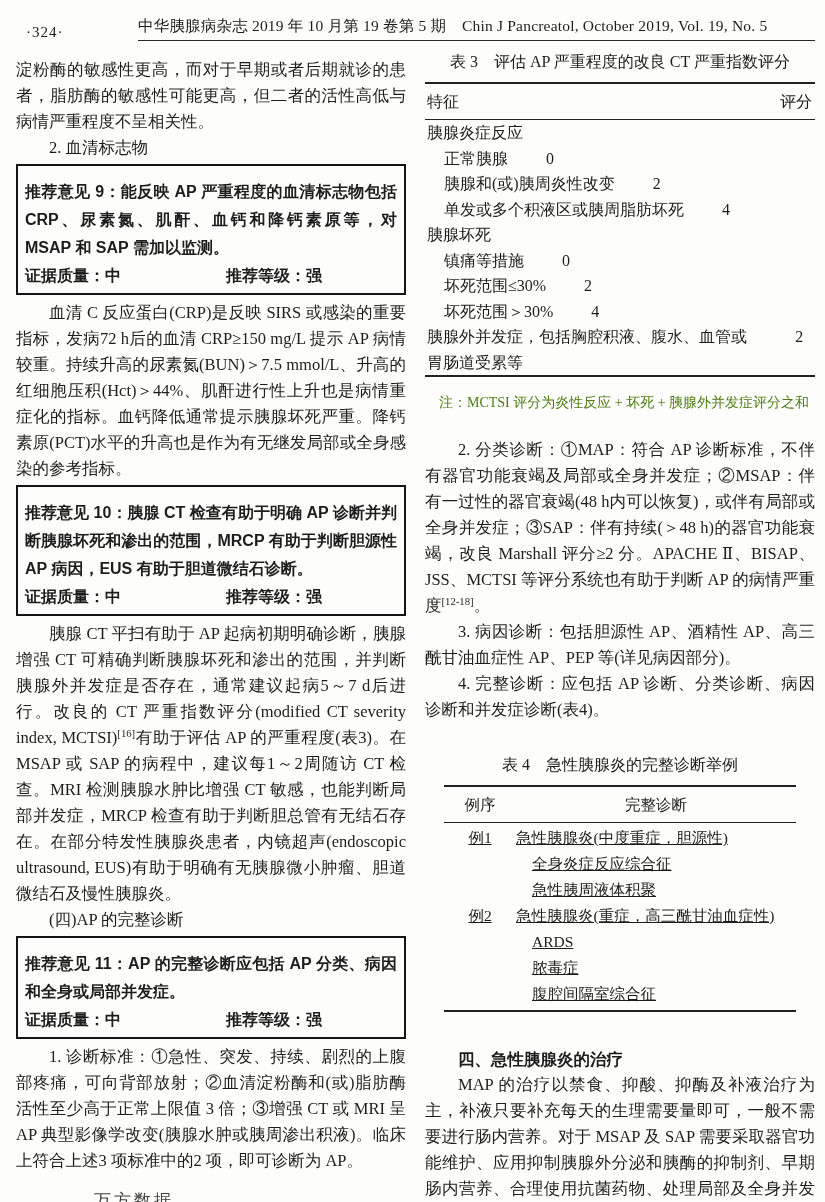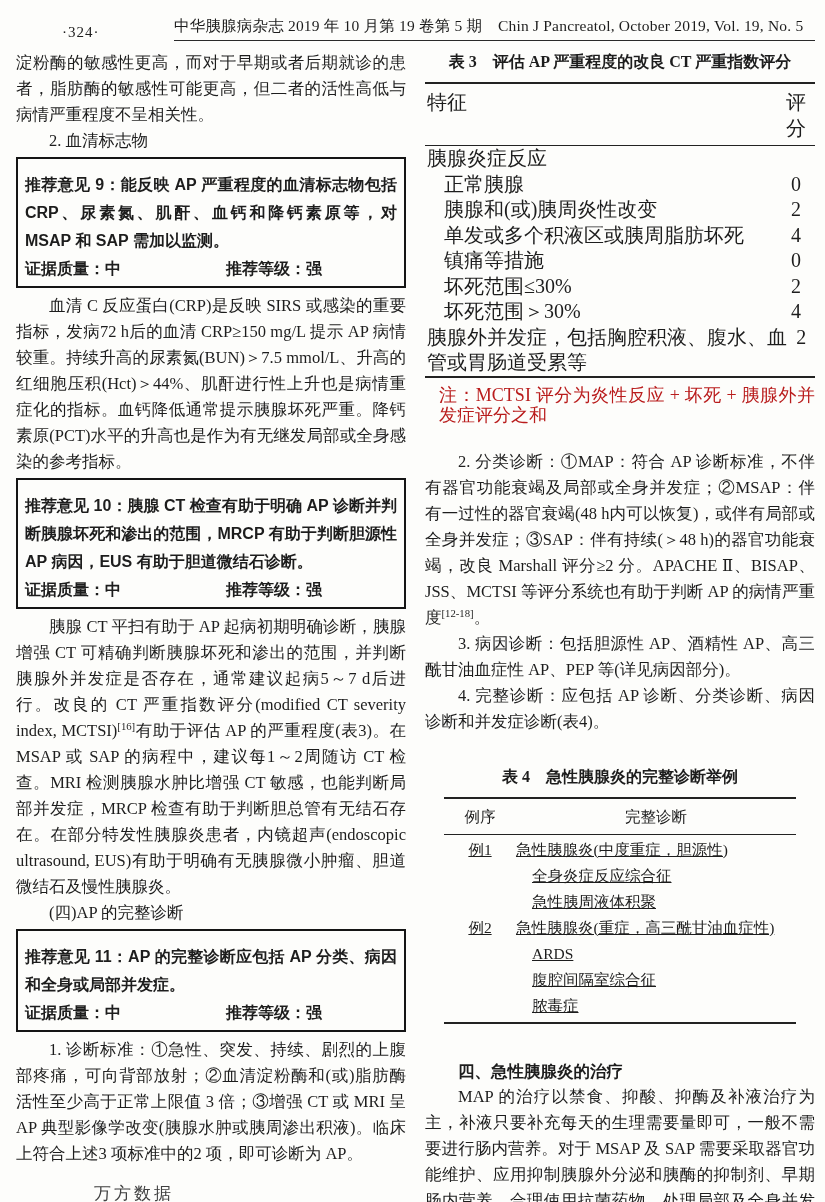--- a/index.html
+++ b/index.html
@@ -8,21 +8,21 @@
     position:relative;
     width:825px; height:1202px;
     margin:0 auto;
     background:#fdfdfb;
     color:#1d1d1d;
     font-family:"Liberation Serif","DejaVu Serif",serif;
     overflow:hidden;
   }
   
   .header { display:flex; align-items:flex-end; padding:16px 10px 0 26px; }
-  .page-num { font-size:15px; width:112px; letter-spacing:1px;margin-left:36px; }
+  .page-num { font-size:15px; width:112px; letter-spacing:1px; }
   .journal-line {
     flex:1; font-size:15.5px; padding-bottom:3px;
     border-bottom:1.5px solid #2a2a2a; white-space:nowrap;
     letter-spacing:0.2px;
   }
   
   .cols { display:flex; gap:19px; padding:9px 10px 0 16px; }
   .col { width:390px; font-size:16.5px; line-height:26px; text-align:justify; }
   .col p { text-indent:2em; }
   
@@ -35,28 +35,28 @@
     font-size:16px; line-height:28px;
     text-align:justify;
   }
   .rec-meta { display:flex; }
   .rec-meta .ev { width:54%; }
   
   .h-sans { font-family:"Liberation Sans","DejaVu Sans",sans-serif; font-weight:bold; text-indent:2em; }
   sup { font-size:0.65em; line-height:0; }
   
   .tbl-block { margin:0 0 4px 0; }
-  .tbl-title { text-align:center; font-weight:bold; font-size:16px; line-height:24px; margin-bottom:8px; }
-  .t3 { border-top:2px solid #222; border-bottom:2px solid #222; font-size:20px; }
+  .tbl-title { text-align:center; font-weight:normal; font-size:16px; line-height:24px; margin-bottom:8px; }
+  .t3 { border-top:2px solid #222; border-bottom:2px solid #222; font-size:16px; }
   .t3-head { display:flex; justify-content:space-between; padding:5px 2px 4px 2px; border-bottom:1.2px solid #222; }
-  .t3-row { display:flex; justify-content:space-between; line-height:25.5px; padding:0 2px; }
+  .t3-row { display:flex; justify-content:flex-start; line-height:25.5px; padding:0 2px;gap:25px; }
   .t3-row .lbl { text-align:left; }
   .t3-row.indent .lbl { padding-left:17px; }
   .t3-row .sc, .t3-head .sc { width:34px; text-align:center; }
-  .t3-note { font-size:18px; line-height:20px; margin-top:7px; padding-left:14px; color:#b91c1c; }
+  .t3-note { font-size:14px; line-height:20px; margin-top:16px; padding-left:14px; color:#4d7c0f; }
   
   .t4-wrap { width:352px; margin:2px auto 0 auto; }
   .t4 { border-top:2px solid #222; border-bottom:2px solid #222; font-size:15.5px; }
   .t4-head { display:flex; padding:5px 0 4px 0; border-bottom:1.2px solid #222; }
   .t4-head .case-col { width:72px; text-align:center; }
   .t4-head .diag-col { flex:1; text-align:center; }
   .t4-row { display:flex; line-height:26px; }
   .t4-row .case-col { width:72px; text-align:center; }
   .t4-row .diag-col { flex:1; text-align:left; }
   .t4-row.sub .diag-col { padding-left:16px; }
@@ -74,21 +74,21 @@
 <div class="page">
 
   <div class="header">
     <div class="page-num">·324·</div>
     <div class="journal-line">中华胰腺病杂志 2019 年 10 月第 19 卷第 5 期　Chin J Pancreatol, October 2019, Vol. 19, No. 5</div>
   </div>
 
   <div class="cols">
 
     <div class="col">
-      <p style="text-indent:0;">淀粉酶的敏感性更高，而对于早期或者后期就诊的患者，脂肪酶的敏感性可能更高，但二者的活性高低与病情严重程度不呈相关性。</p>
+      <p style="text-indent:0;margin-top:7px;">淀粉酶的敏感性更高，而对于早期或者后期就诊的患者，脂肪酶的敏感性可能更高，但二者的活性高低与病情严重程度不呈相关性。</p>
       <p class="h-sub">2. 血清标志物</p>
 
       <div class="rec-box">
         <div>推荐意见 9：能反映 AP 严重程度的血清标志物包括 CRP、尿素氮、肌酐、血钙和降钙素原等，对 MSAP 和 SAP 需加以监测。</div>
         <div class="rec-meta">
           <span class="ev">证据质量：中</span>
           <span>推荐等级：强</span>
         </div>
       </div>
 
@@ -138,20 +138,24 @@
               <span class="sc">0</span>
             </div>
             <div class="t3-row indent">
               <span class="lbl">胰腺和(或)胰周炎性改变</span>
               <span class="sc">2</span>
             </div>
             <div class="t3-row indent">
               <span class="lbl">单发或多个积液区或胰周脂肪坏死</span>
               <span class="sc">4</span>
             </div>
+            <div class="t3-row">
+              <span class="lbl">胰腺坏死</span>
+              <span class="sc"></span>
+            </div>
             <div class="t3-row indent">
               <span class="lbl">镇痛等措施</span>
               <span class="sc">0</span>
             </div>
             <div class="t3-row indent">
               <span class="lbl">坏死范围≤30%</span>
               <span class="sc">2</span>
             </div>
             <div class="t3-row indent">
               <span class="lbl">坏死范围＞30%</span>
@@ -200,25 +204,25 @@
             </div>
             <div class="t4-row sub">
               <span class="case-col"></span>
               <span class="diag-col">ARDS</span>
             </div>
             <div class="t4-row sub">
               <span class="case-col"></span>
             </div>
             <div class="t4-row sub">
               <span class="case-col"></span>
+              <span class="diag-col">脓毒症</span>
+            </div>
+            <div class="t4-row sub">
+              <span class="case-col"></span>
               <span class="diag-col">腹腔间隔室综合征</span>
-            </div>
-            <div class="t4-row sub">
-              <span class="case-col"></span>
-              <span class="diag-col">脓毒症</span>
             </div>
           </div>
         </div>
       </div>
 
       <div class="gap-l"></div>
         <div class="gap-s"></div>
 
       <p class="h-sans">四、急性胰腺炎的治疗</p>
       <p>MAP 的治疗以禁食、抑酸、抑酶及补液治疗为主，补液只要补充每天的生理需要量即可，一般不需要进行肠内营养。对于 MSAP 及 SAP 需要采取器官功能维护、应用抑制胰腺外分泌和胰酶的抑制剂、早期肠内营养、合理使用抗菌药物、处理局部及全身并发症、镇痛等措施。</p>

